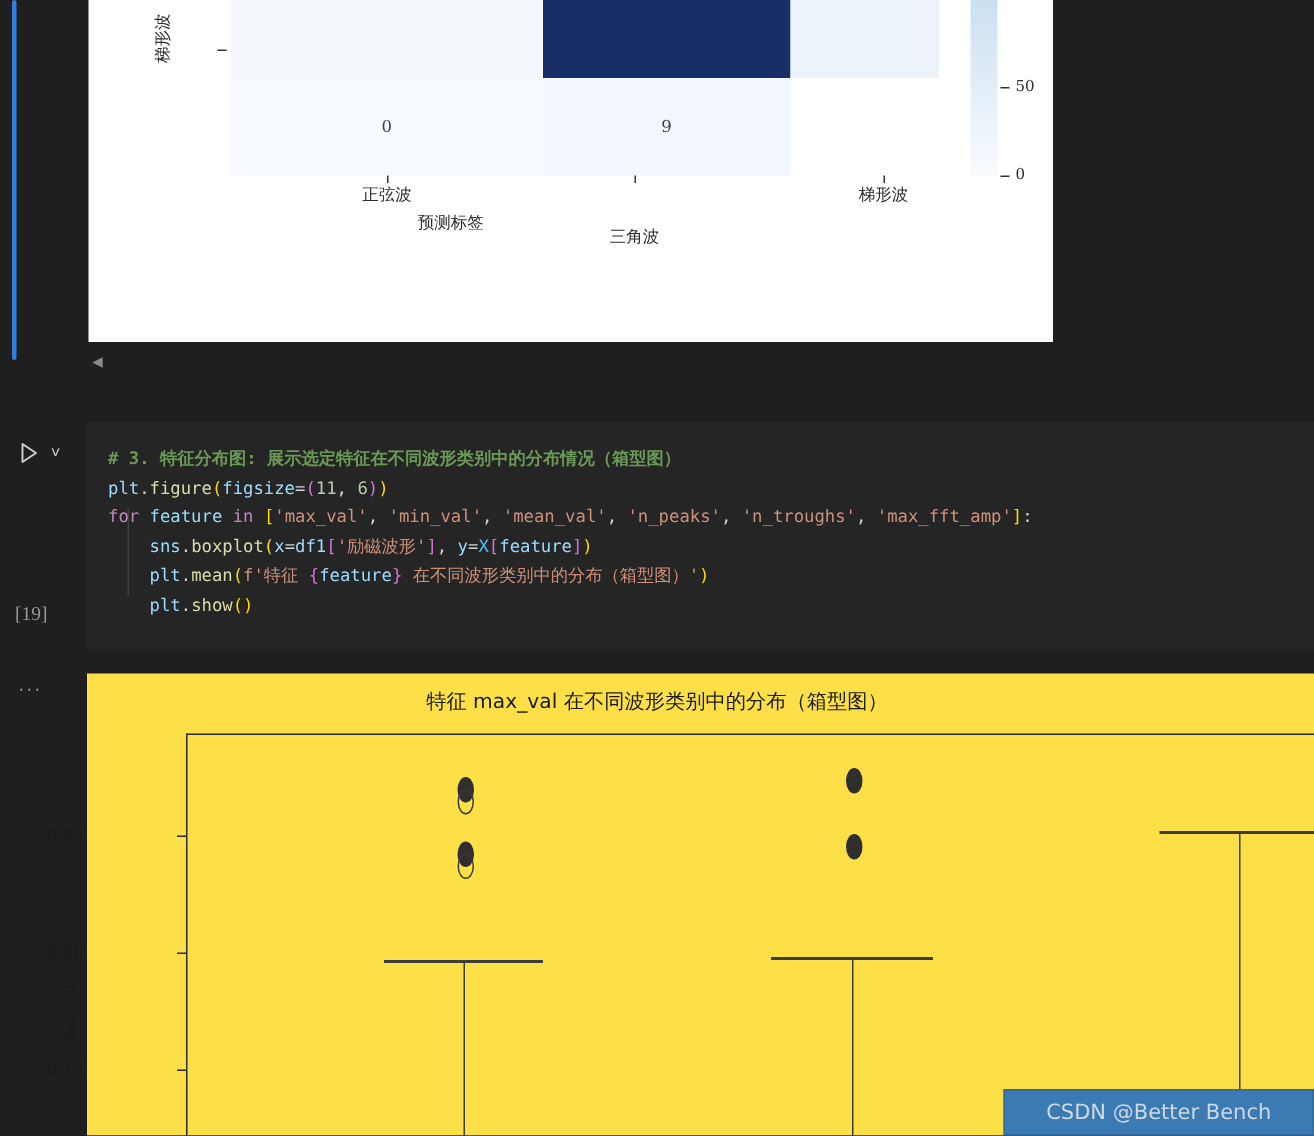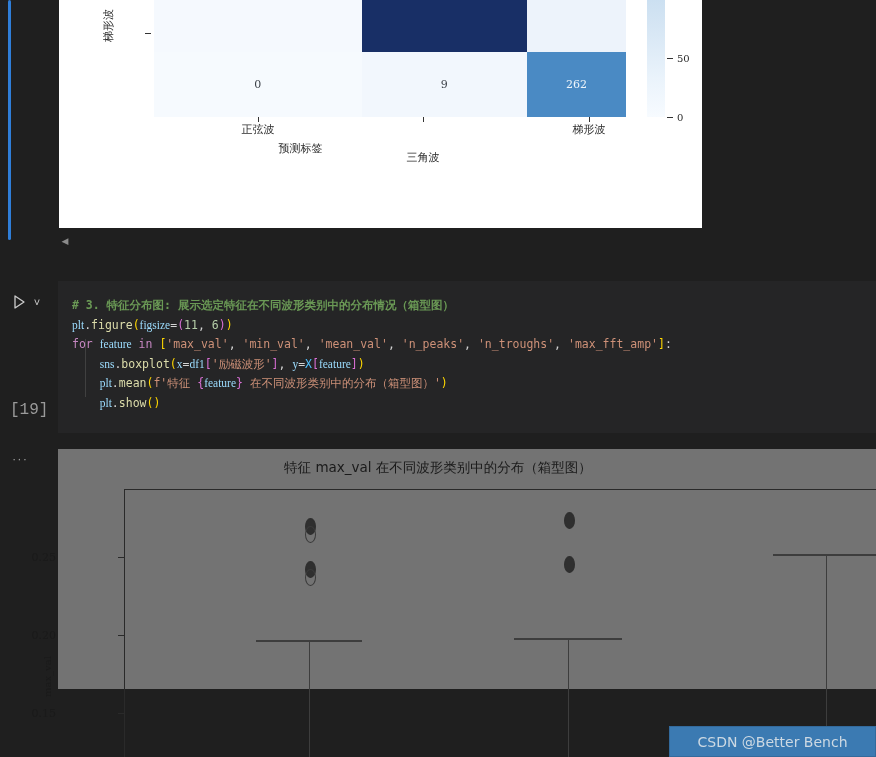--- a/index.html
+++ b/index.html
@@ -44,43 +44,43 @@
 
   .out1-collapse{position:absolute;left:46px;top:234px;width:14px;height:14px;color:#8a8a8a;
                  font-size:9px;line-height:14px;text-align:center;}
 
   
   .cellgroup{position:absolute;left:0;top:281px;width:876px;height:159px;background:#1f1f1f;}
   .run-btn{position:absolute;left:10px;top:12px;width:18px;height:18px;color:#cccccc;}
   .run-btn svg{display:block;}
   .run-chev{position:absolute;left:30px;top:14px;width:14px;height:14px;color:#cccccc;font-size:11px;
             line-height:14px;text-align:center;}
-  .exec-count{position:absolute;left:10px;top:120px;width:40px;color:#9a9a9a;font-size:16px;
-              font-family:Liberation Mono, monospace;}
+  .exec-count{position:absolute;left:10px;top:120px;width:40px;color:#9a9a9a;font-size:13px;
+              font-family:Liberation Serif, serif;}
 
   .editor{position:absolute;left:58px;top:0;width:818px;height:152px;background:#252526;}
   .code{position:absolute;left:14px;top:15px;font-size:11.5px;line-height:19.5px;
         font-family:"DejaVu Sans Mono","Liberation Mono",monospace;white-space:pre;}
   .indent-guide{position:absolute;left:27px;top:58px;width:1px;height:58px;background:#404040;}
 
   .c-com{color:#6a9955;font-weight:bold;}
-  .c-var{color:#9cdcfe;font-family:Liberation Serif, serif;}
+  .c-var{color:#9cdcfe;}
   .c-fn{color:#dcdcaa;}
   .c-kw{color:#c586c0;}
   .c-str{color:#ce9178;}
   .c-num{color:#b5cea8;}
   .c-pun{color:#d4d4d4;}
   .c-par{color:#ffd700;}
   .c-par2{color:#da70d6;}
   .c-id{color:#4fc1ff;}
 
   
   .out2-wrap{position:absolute;left:0;top:441px;width:876px;height:316px;background:#1f1f1f;}
   .out2-dots{position:absolute;left:12px;top:10px;color:#9a9a9a;font-size:13px;letter-spacing:1px;}
-  .fig2{position:absolute;left:58px;top:8px;width:818px;height:240px;background:#737373;}
+  .fig2{position:absolute;left:58px;top:8px;width:818px;height:308px;background:#fde047;}
 
   .bp-title{position:absolute;left:0;top:10px;width:760px;text-align:center;font-size:13.5px;
             color:#1a1a1a;font-family:"DejaVu Sans","Liberation Sans",sans-serif;}
   .bp-axes{position:absolute;left:66px;top:40px;width:752px;height:268px;
            border-left:1.3px solid #2a2a2a;border-top:1.3px solid #2a2a2a;box-sizing:border-box;}
   .bp-ylabel{position:absolute;left:6px;top:212px;width:14px;height:58px;
              transform:rotate(-90deg);transform-origin:center center;font-size:10px;color:#1a1a1a;
              font-family:"DejaVu Serif","Liberation Serif",serif;white-space:nowrap;text-align:center;}
   .bp-ytick{position:absolute;left:60px;width:6px;height:1.2px;background:#2a2a2a;}
   .bp-ylab{position:absolute;right:820px;font-size:11px;color:#1a1a1a;white-space:nowrap;
@@ -110,21 +110,20 @@
 
       <div class="hm-axes">
         <div class="hm-row row-top">
           <div class="hm-cell" style="width:44%;background:#f5f9fe;"></div>
           <div class="hm-cell" style="width:35%;background:#182f66;"></div>
           <div class="hm-cell" style="width:21%;background:#edf3fb;"></div>
         </div>
         <div class="hm-row row-bot">
           <div class="hm-cell" style="width:44%;background:#f6fafe;color:#3a3f47;">0</div>
           <div class="hm-cell" style="width:35%;background:#f2f7fd;color:#3a3f47;">9</div>
-          <div class="hm-cell" style="width:21%;background:#4a8ac4;color:#eef5fb;">262</div>
         </div>
       </div>
 
       <div class="hm-ylab">梯形波</div>
       <div class="hm-ytick"></div>
 
       <div class="hm-xtick" style="left:199px;"></div>
       <div class="hm-xtick" style="left:364px;"></div>
       <div class="hm-xtick" style="left:530px;"></div>
 

